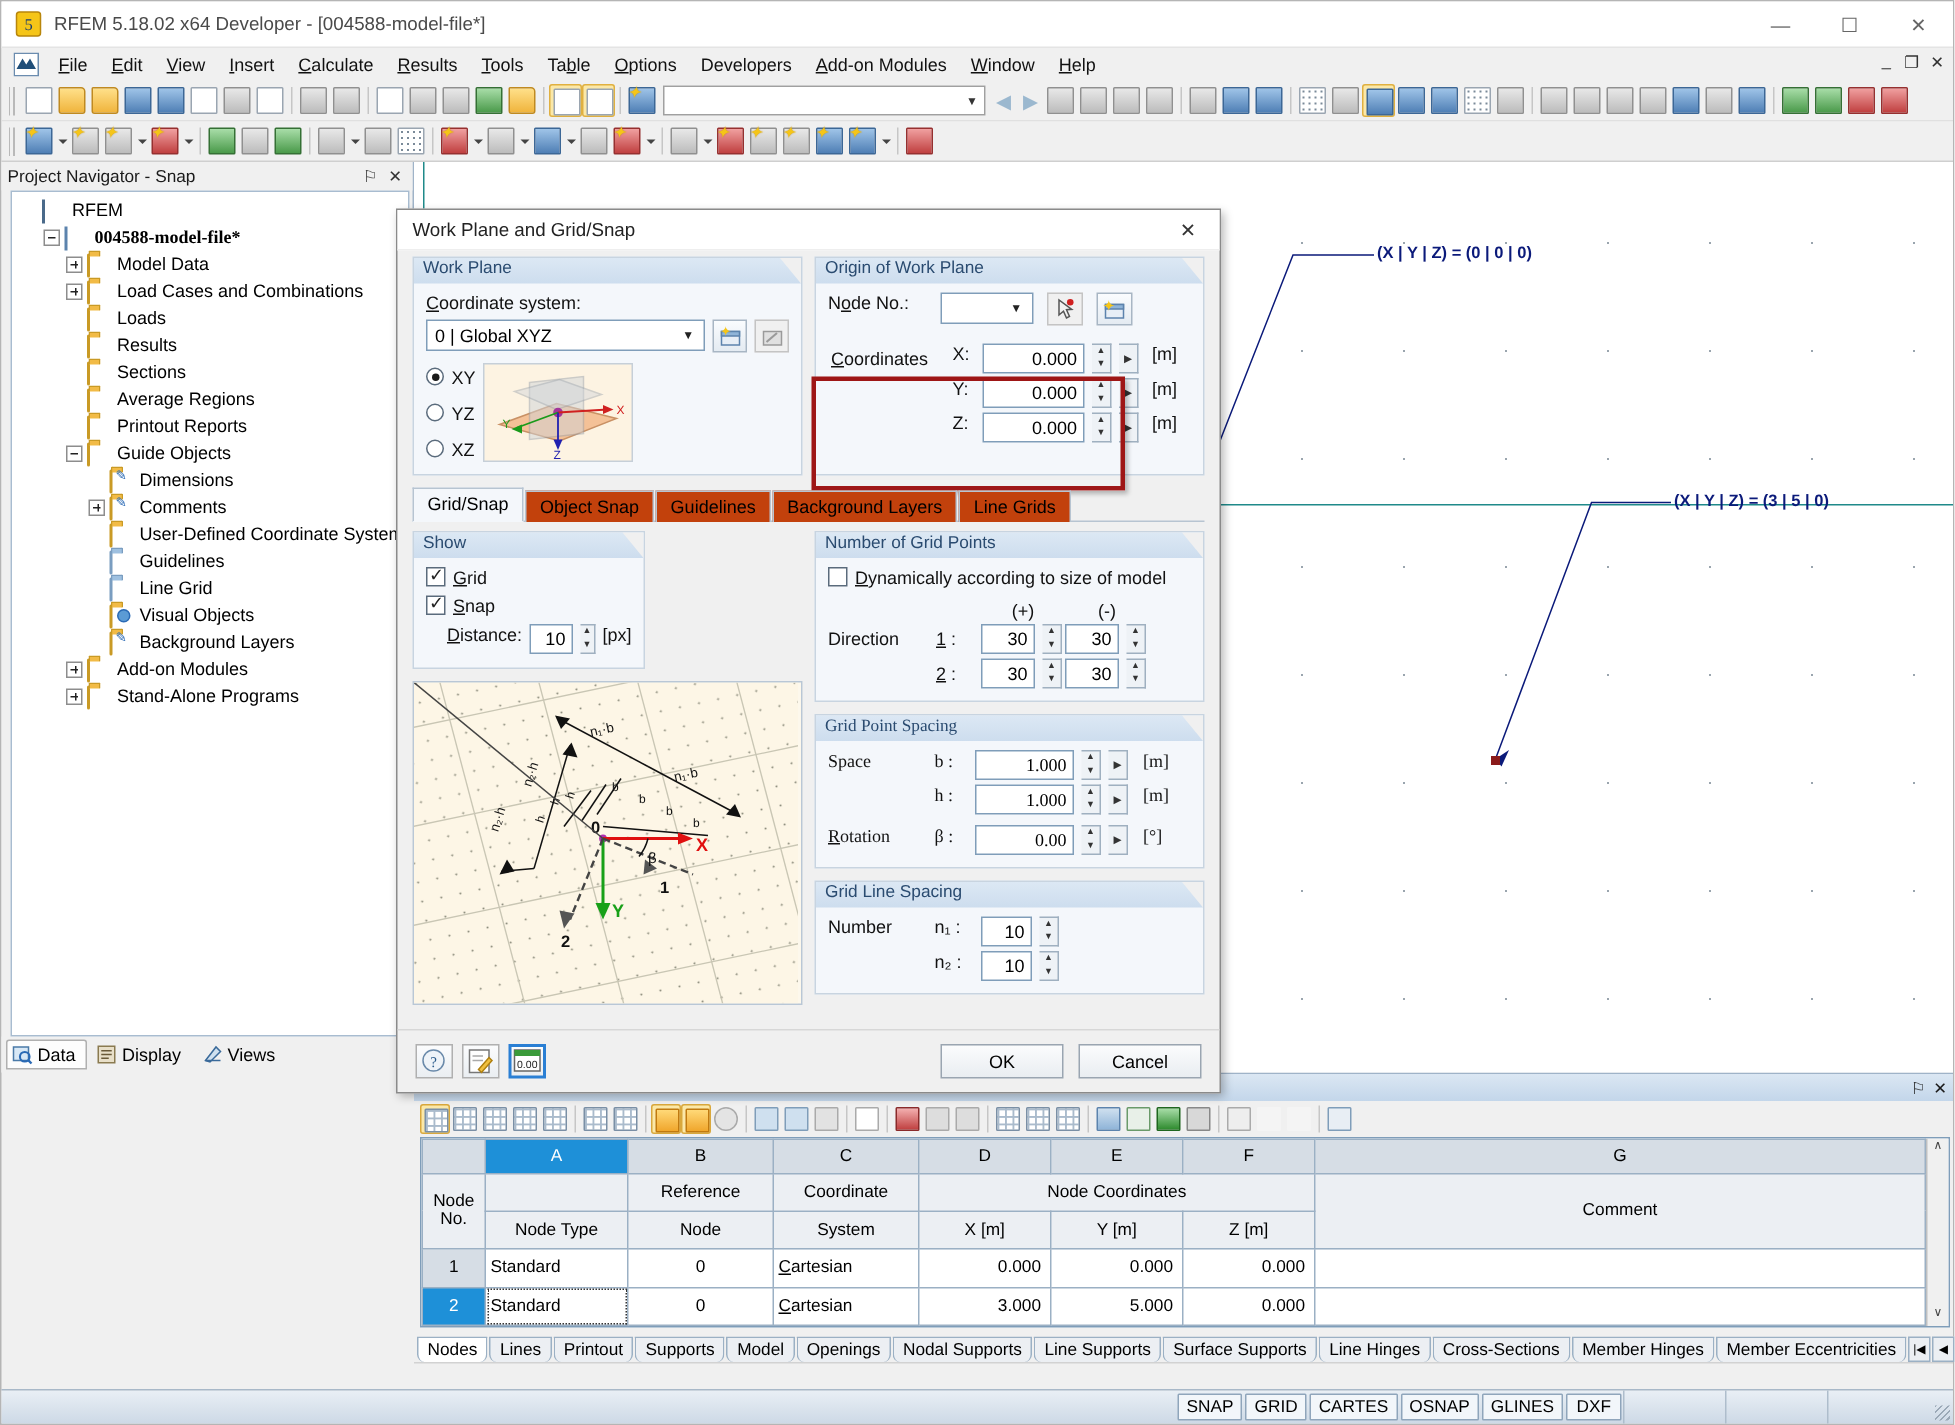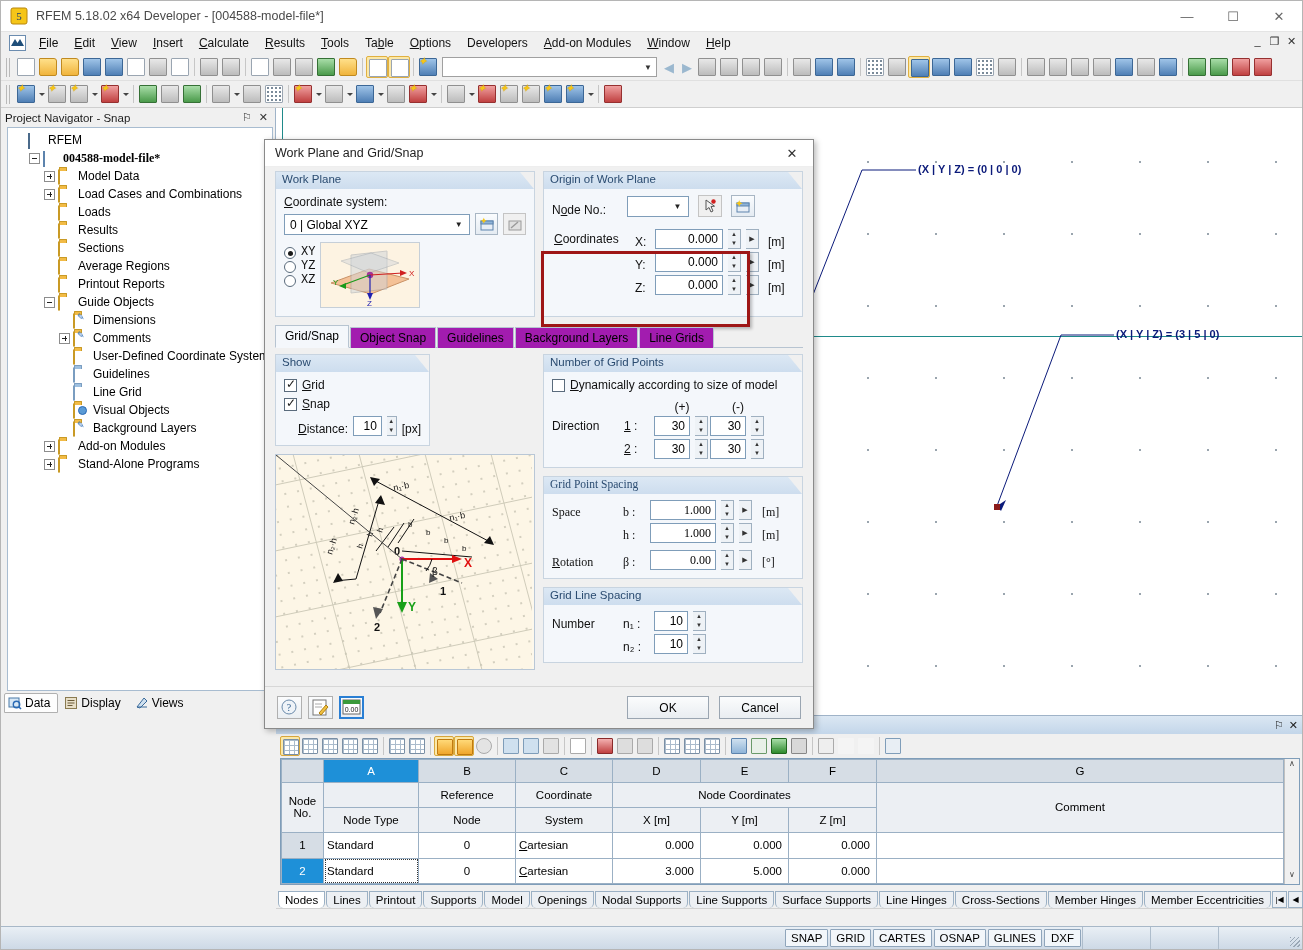--- a/index.html
+++ b/index.html
@@ -206,24 +206,24 @@
   .sbtn { width:24px; height:22px; border:1px solid #a8b6c4; background:linear-gradient(#fafcfe,#e4ebf2);
           position:relative; }
   .sbtn.flat { border-color:#c4c4c4; background:#f0f0f0; }
 
   .radio { width:12px; height:12px; border-radius:50%; border:1px solid #5a6b7c; background:#fff;
            position:relative; flex:0 0 12px; }
   .radio.on::after { content:""; position:absolute; left:2.5px; top:2.5px; width:5px; height:5px;
                      border-radius:50%; background:#1a1a1a; }
   .chk { width:13px; height:13px; border:1px solid #5a6b7c; background:#fff; position:relative; flex:0 0 13px; }
   .chk.on::after { content:"✓"; position:absolute; left:1px; top:-3px; font-size:12px; color:#222; }
-  .row { display:flex; align-items:flex-end; gap:5px; }
+  .row { display:flex; align-items:flex-start; gap:5px; }
 
   .tabs { display:flex; align-items:flex-end; margin-top:7px; border-bottom:1px solid #b7c4d1; }
-  .tab { padding:3px 9px 3px 9px; font-size:12px; background:#a21caf; border:1px solid #b7c4d1;
+  .tab { padding:3px 9px 3px 9px; font-size:12px; background:#c2410c; border:1px solid #b7c4d1;
          border-bottom:none; margin-right:1px; position:relative; top:1px; }
   .tab.active { background:#f4f7fb; border-bottom:1px solid #f4f7fb; padding-bottom:4px; }
 
   .preview { border:1px solid #b9c7d6; background:#fdf8ec; height:216px; position:relative; overflow:hidden; }
 
   .hiliteRed { position:absolute; border:3px solid #9e1616; box-shadow:2px 2px 3px rgba(0,0,0,.25); }
 
   .dlg-foot { flex:0 0 42px; border-top:1px solid #d7d7d7; display:flex; align-items:center;
               padding:0 12px; gap:6px; }
   .fbtn { width:25px; height:23px; border:1px solid #b0b0b0; background:linear-gradient(#fbfcfd,#eaeef2);
@@ -926,21 +926,21 @@
                 </svg>
               </div>
               <div class="sbtn flat">
                 <svg width="20" height="18" viewBox="0 0 20 18" style="position:absolute;left:1px;top:2px">
                   <rect x="4" y="5" width="12" height="9" fill="#e0e0e0" stroke="#9a9a9a"></rect>
                   <path d="M6 12 L13 6" stroke="#9a9a9a" stroke-width="1.4"></path>
                 </svg>
               </div>
             </div>
             <div class="row" style="margin-top:7px; align-items:flex-start;">
-              <div style="display:flex;flex-direction:column;gap:0;padding-top:3px;font-family:Liberation Mono, monospace;">
+              <div style="display:flex;flex-direction:column;gap:10px;padding-top:3px;">
                 <div class="row">
                   <span class="radio on"></span>
                   <span class="lbl">XY</span>
                 </div>
                 <div class="row">
                   <span class="radio"></span>
                   <span class="lbl">YZ</span>
                 </div>
                 <div class="row">
                   <span class="radio"></span>

